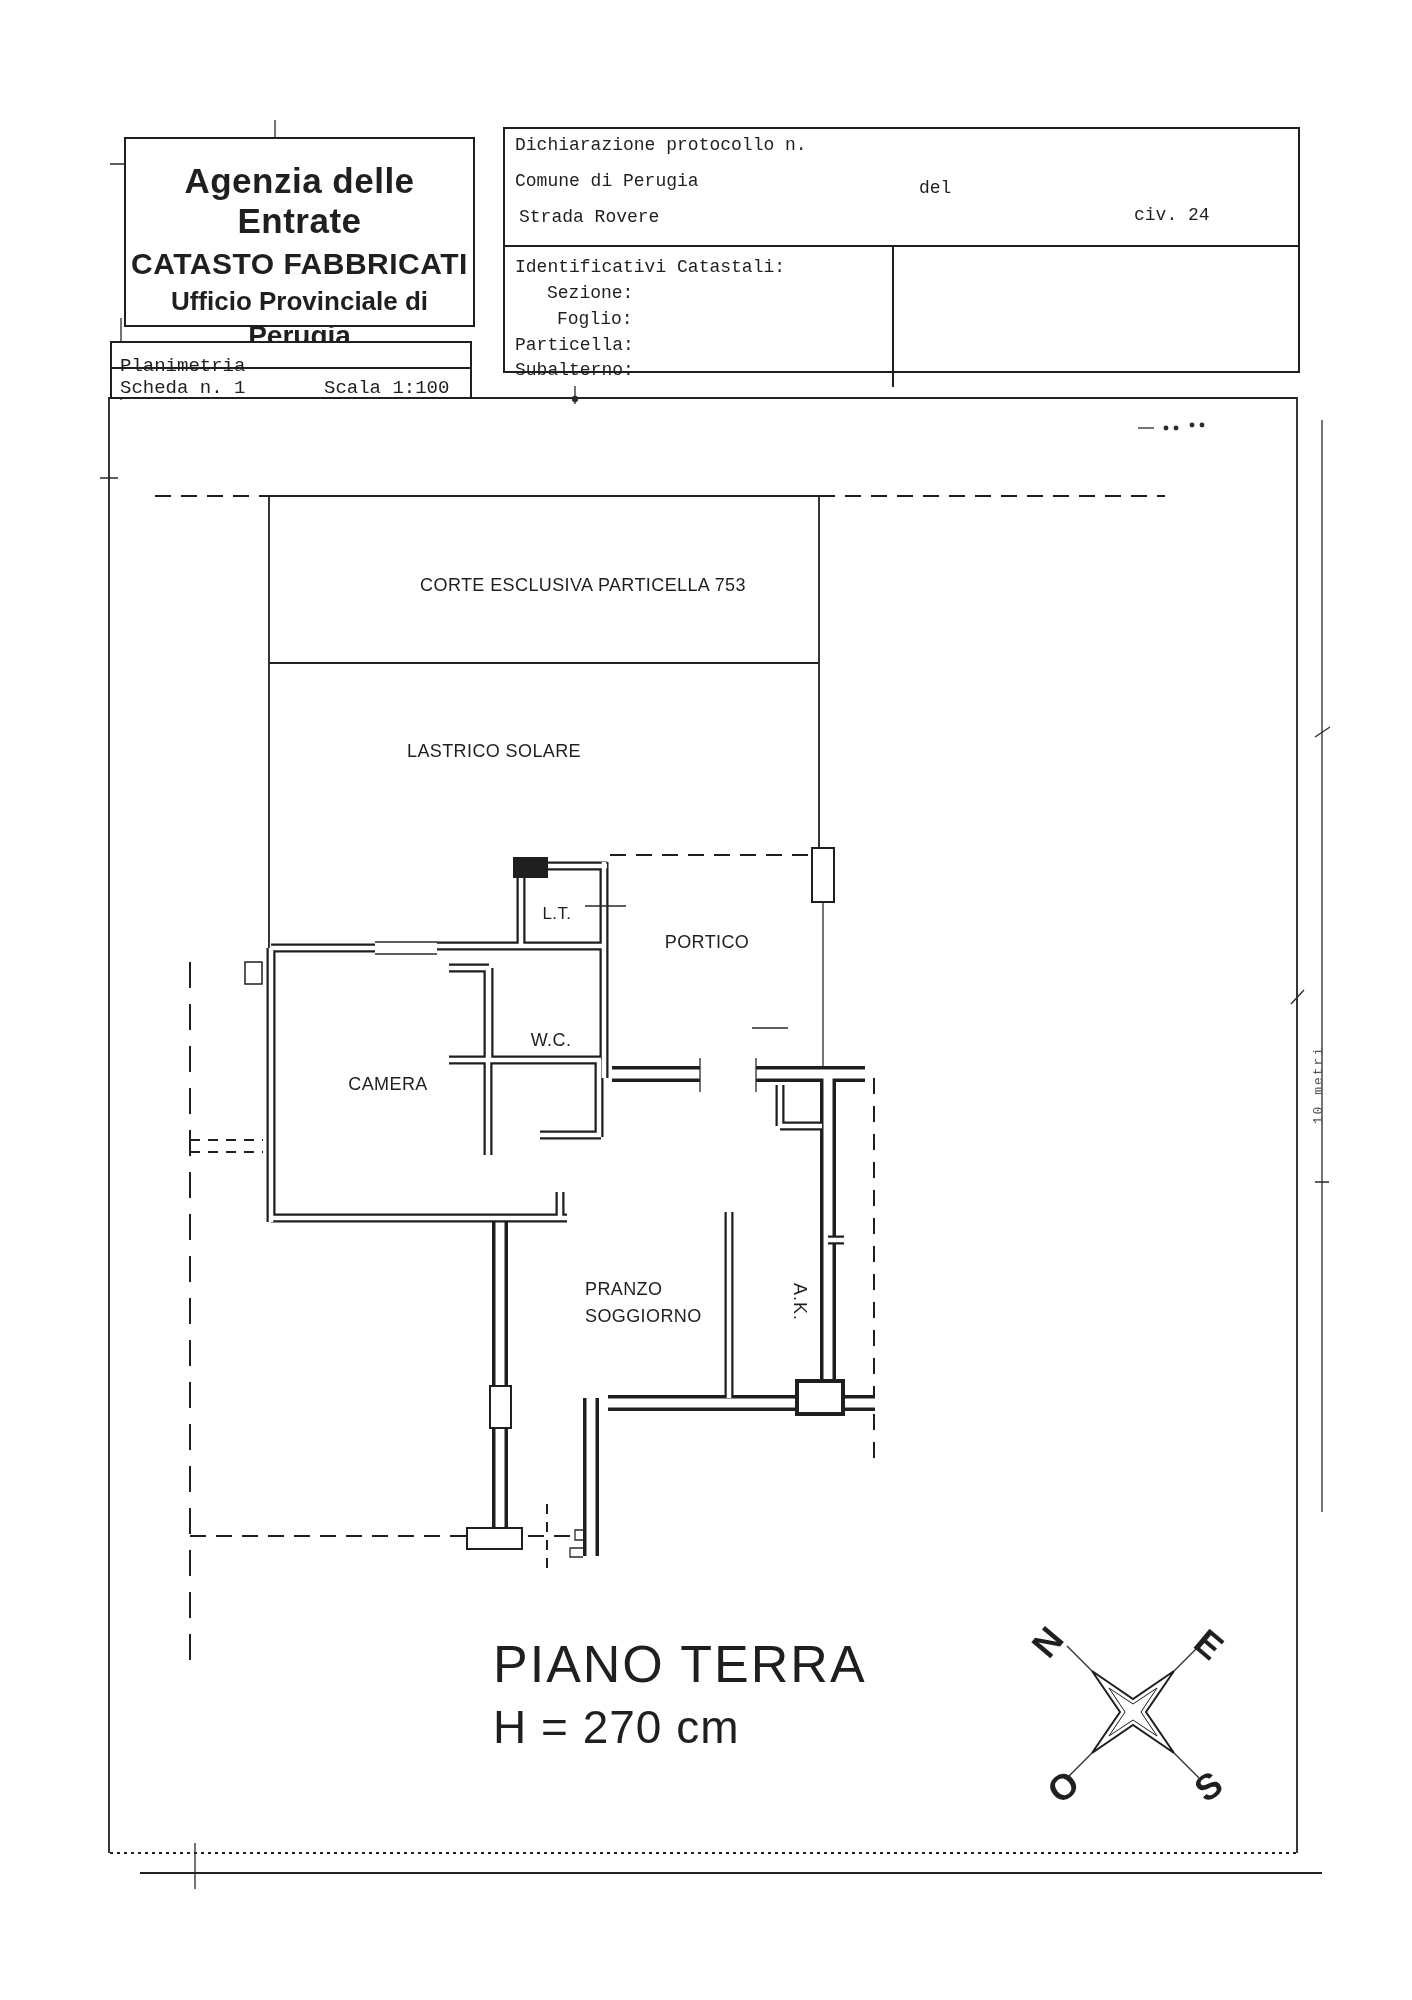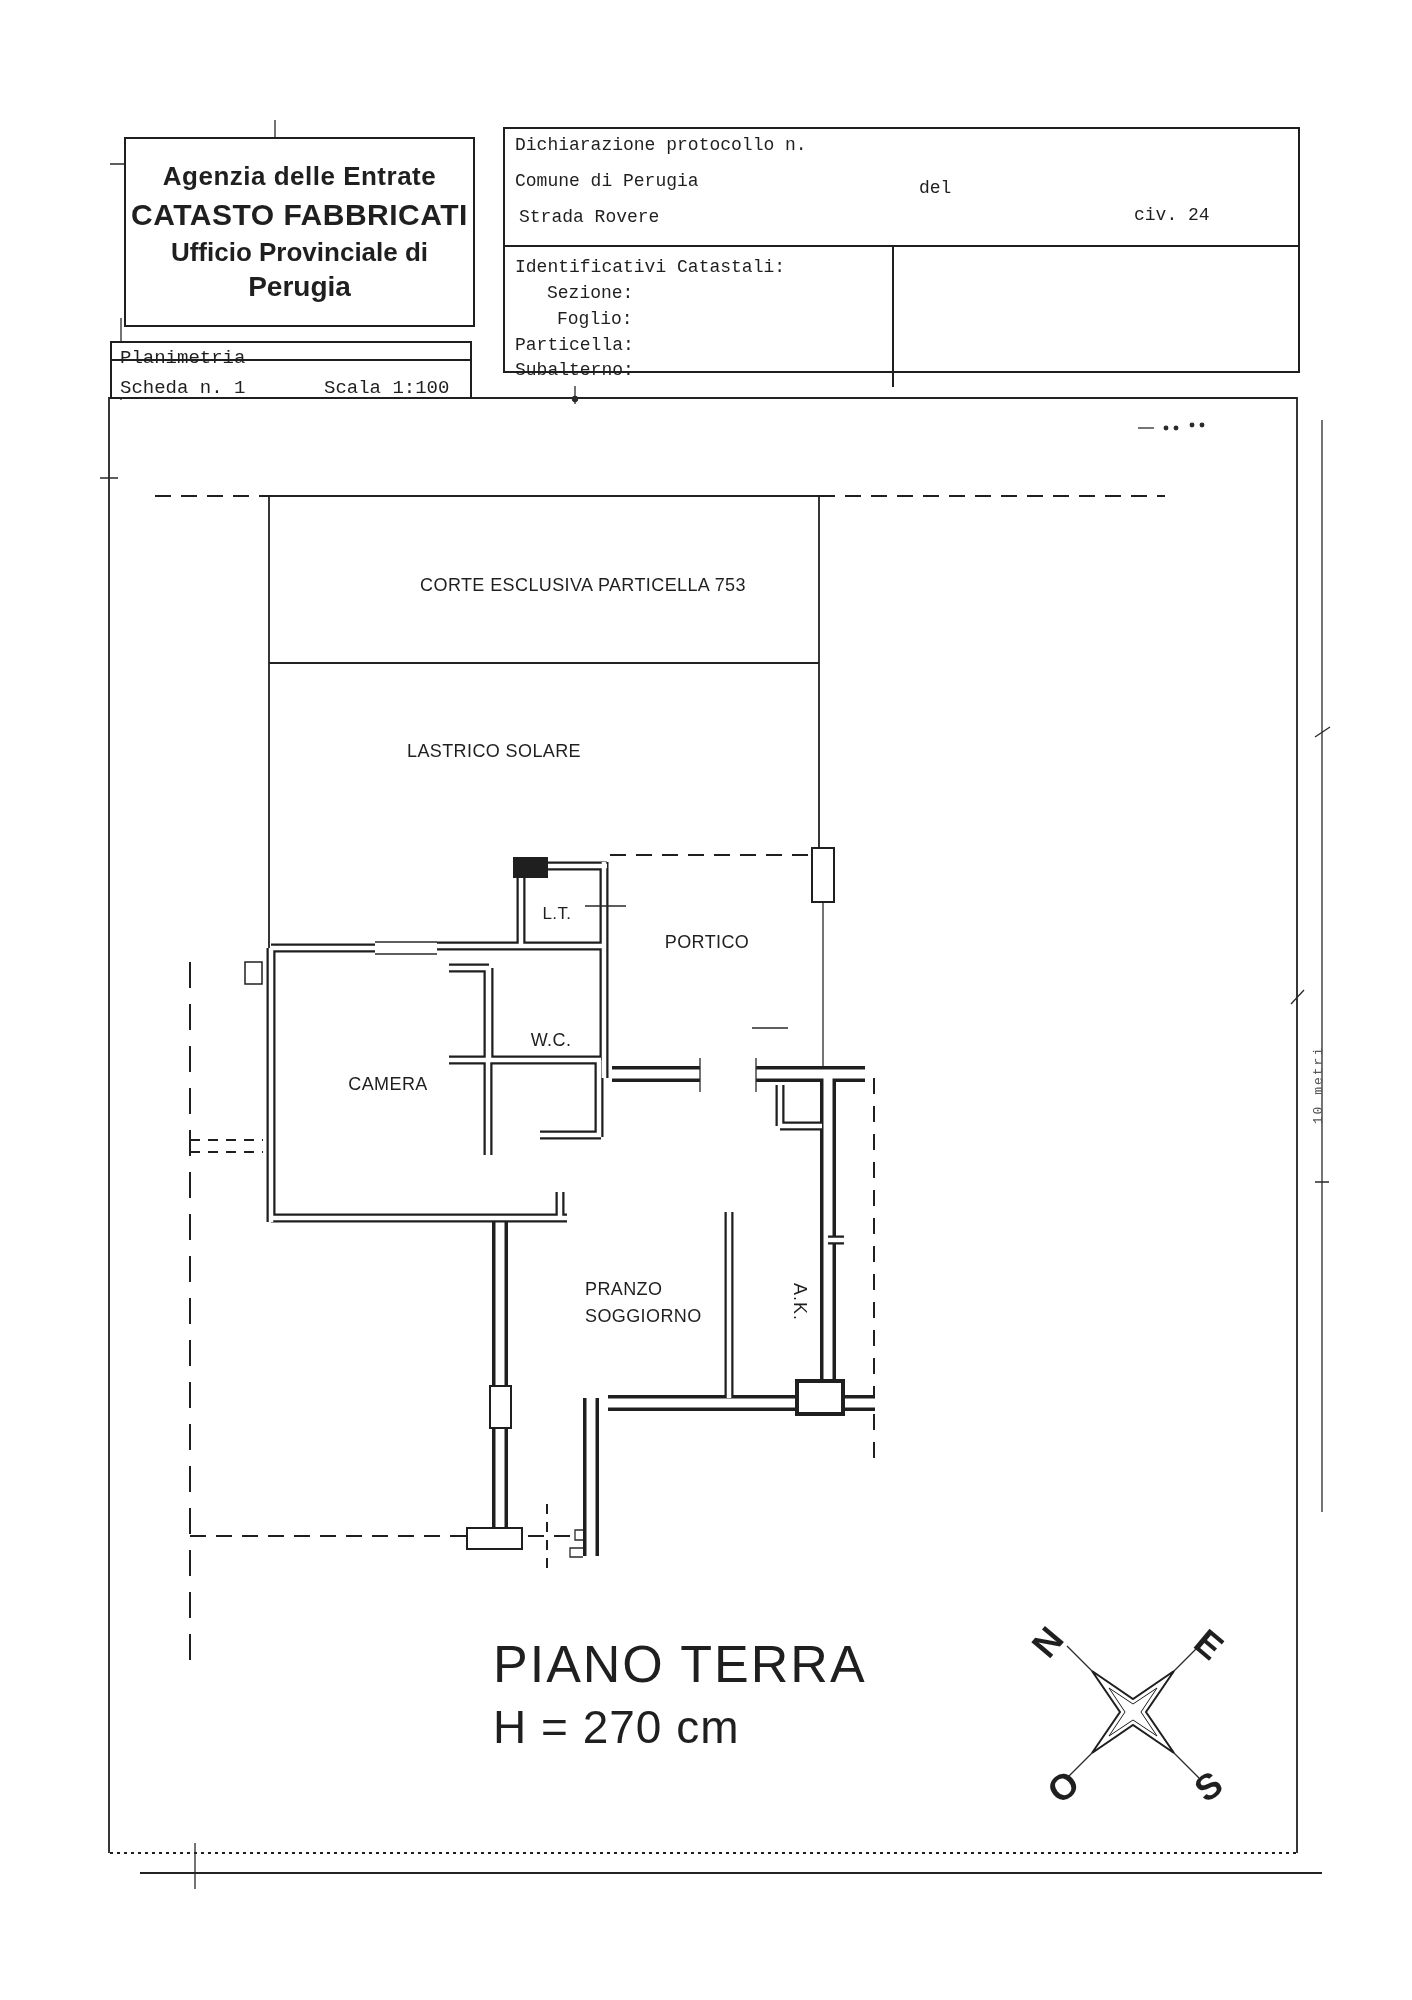--- a/index.html
+++ b/index.html
@@ -3,26 +3,26 @@
 <meta charset="utf-8">
 <style>
   html,body{margin:0;padding:0;background:#e8e8e8;}
   .page{position:relative;width:1412px;height:2000px;background:#ffffff;overflow:hidden;
         font-family:"Liberation Sans", sans-serif;color:#1f1f1f;}
   .abs{position:absolute;}
   .box{position:absolute;border:2px solid #1f1f1f;box-sizing:border-box;background:#fff;}
   .mono{font-family:"Liberation Mono","DejaVu Sans Mono",monospace;}
   .center{transform:translate(-50%,-50%);white-space:nowrap;}
   .agency-box{left:124px;top:137px;width:351px;height:190px;text-align:center;}
-  .agency-box .l1{margin-top:22px;font-size:26px;font-weight:700;letter-spacing:.5px;}
+  .agency-box .l1{margin-top:22px;font-size:35px;font-weight:700;letter-spacing:.5px;}
   .agency-box .l2{margin-top:6px;font-size:30px;font-weight:700;letter-spacing:.5px;}
   .agency-box .l3{margin-top:5px;font-size:26px;font-weight:700;}
   .agency-box .l4{margin-top:3px;font-size:28px;font-weight:700;}
   .plani-box{left:110px;top:341px;width:362px;height:58px;}
-  .plani-row1{position:absolute;left:0;top:0;width:100%;height:18px;border-bottom:2px solid #1f1f1f;box-sizing:border-box;}
+  .plani-row1{position:absolute;left:0;top:8px;width:100%;height:18px;border-bottom:2px solid #1f1f1f;box-sizing:border-box;}
   .plani-row1 span{position:absolute;left:8px;top:4px;font-size:19px;}
   .plani-row2 span.a{position:absolute;left:8px;top:34px;font-size:19px;}
   .plani-row2 span.b{position:absolute;left:212px;top:34px;font-size:19px;}
   .decl-box{left:503px;top:127px;width:797px;height:246px;}
   .decl-divider{position:absolute;left:0;top:116px;width:100%;border-top:2px solid #1f1f1f;}
   .decl-vdiv{position:absolute;left:387px;top:116px;height:142px;border-left:2px solid #1f1f1f;}
   .t{position:absolute;font-size:18px;white-space:nowrap;}
   .roomlabel{position:absolute;font-size:18px;letter-spacing:.4px;white-space:nowrap;}
   .pranzo{position:absolute;left:585px;top:1276px;font-size:18px;letter-spacing:.4px;line-height:27px;}
   .ak{position:absolute;left:799px;top:1302px;font-size:18px;transform:translate(-50%,-50%) rotate(90deg);letter-spacing:1px;}

